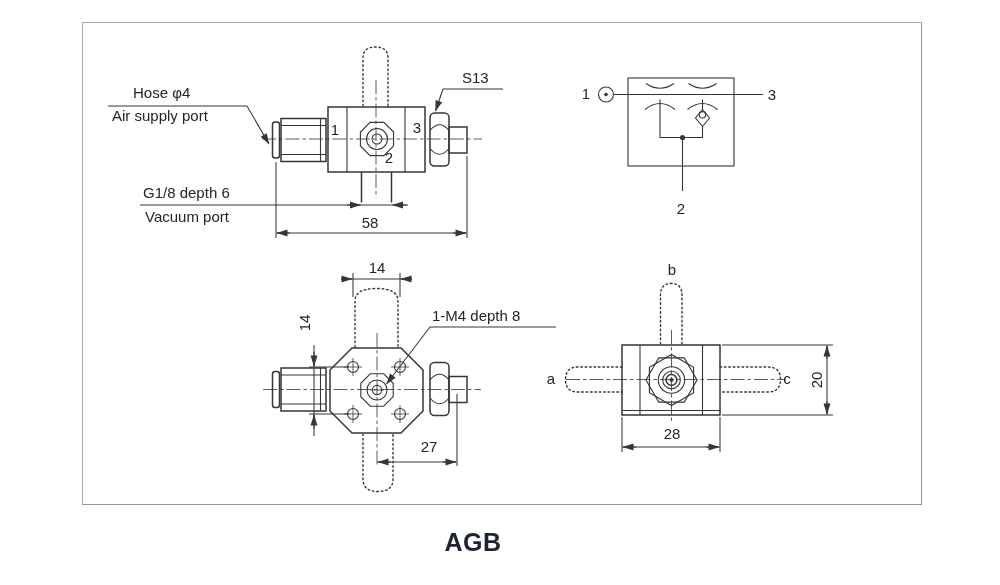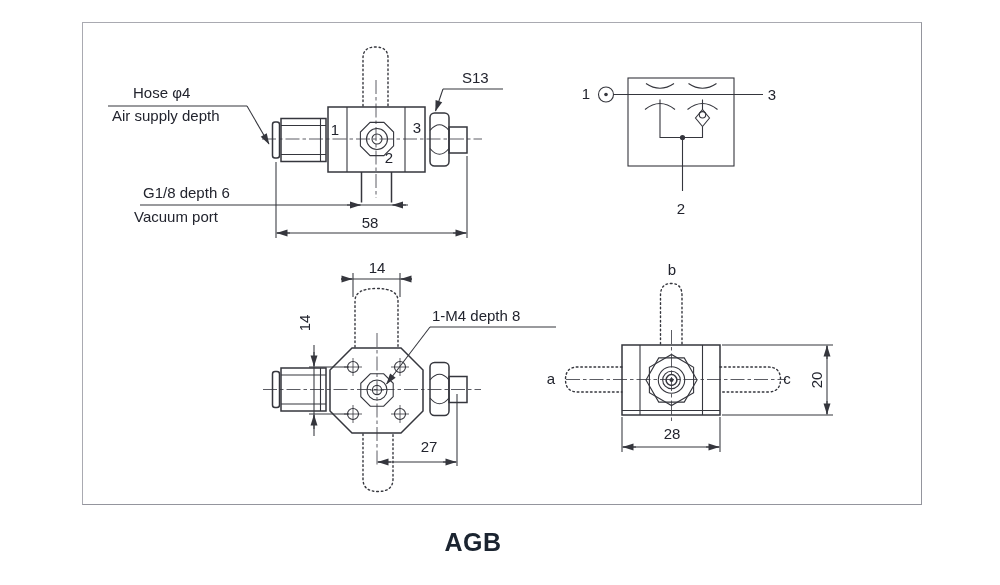--- a/index.html
+++ b/index.html
@@ -213,23 +213,23 @@
 
       <line class="dim" x1="722" y1="345" x2="833" y2="345"></line>
       <line class="dim" x1="722" y1="415" x2="833" y2="415"></line>
       <line class="dim" x1="827" y1="345.5" x2="827" y2="414.5"></line>
       <line class="dim ae" x1="827" y1="359" x2="827" y2="346"></line>
       <line class="dim ae" x1="827" y1="401" x2="827" y2="414"></line>
     </g>
   </svg>
 
   <div class="lbl" style="left:133px;top:84px;text-align:right;">Hose φ4</div>
-  <div class="lbl" style="left:112px;top:107px;">Air supply depth</div>
+  <div class="lbl" style="left:112px;top:107px;">Air supply port</div>
   <div class="lbl" style="left:143px;top:184px;">G1/8 depth 6</div>
-  <div class="lbl" style="left:134px;top:208px;">Vacuum port</div>
+  <div class="lbl" style="left:145px;top:208px;">Vacuum port</div>
   <div class="lbl" style="left:462px;top:69px;text-align:center;">S13</div>
 
   <div class="lbl ctr" style="left:335px;top:130px;">1</div>
   <div class="lbl ctr" style="left:417px;top:128px;">3</div>
   <div class="lbl ctr" style="left:389px;top:158px;">2</div>
 
   <div class="lbl ctr dimtxt" style="left:370px;top:223px;">58</div>
 
   <div class="lbl ctr" style="left:586px;top:94px;">1</div>
   <div class="lbl ctr" style="left:772px;top:95px;">3</div>

